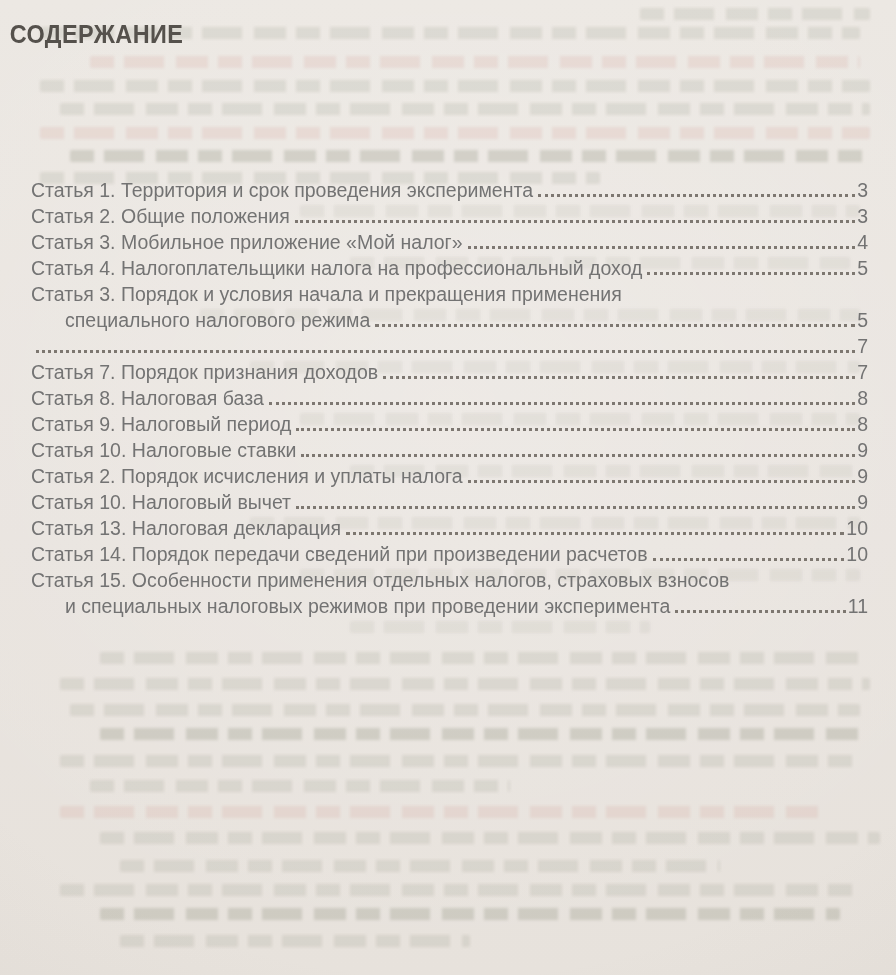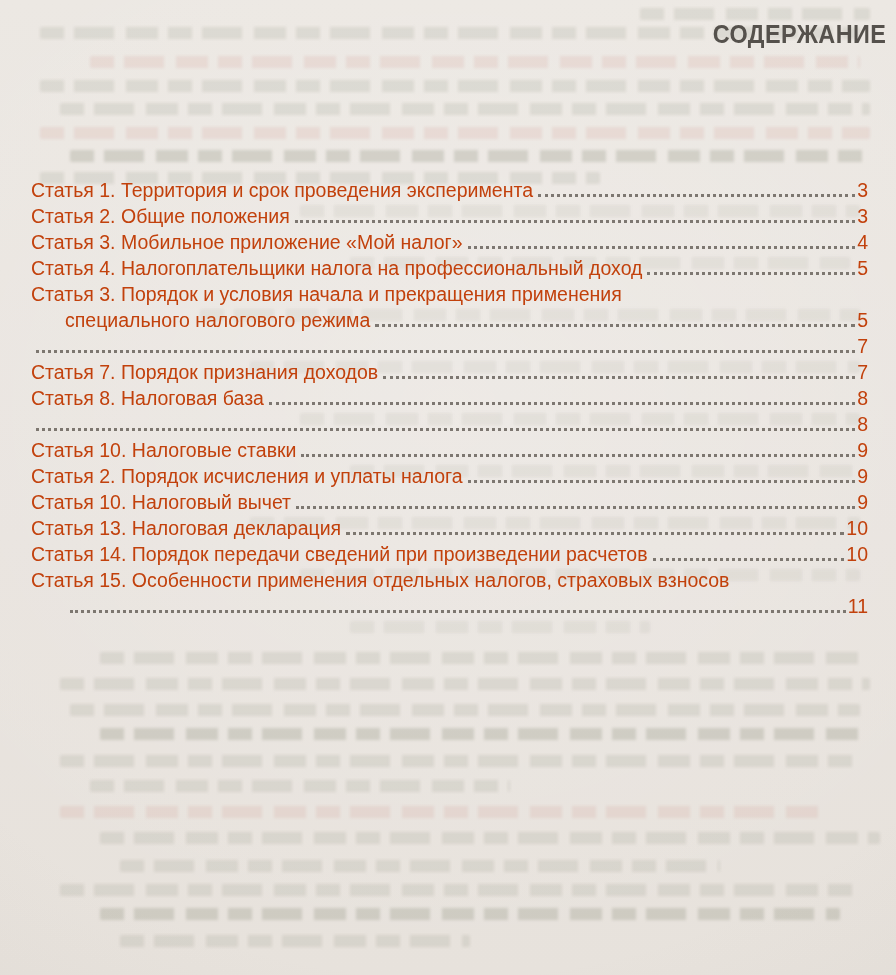--- a/index.html
+++ b/index.html
@@ -28,31 +28,31 @@
       currentColor 86px 118px, transparent 118px 128px);
   }
   .g  {color:rgba(128,130,110,0.15);}
   .g2 {color:rgba(128,130,110,0.09);}
   .p  {color:rgba(198,118,106,0.13);}
   .d  {color:rgba(112,116,94,0.21);}
 
   .content{position:relative;z-index:2;}
   .title{
     margin:0;padding-top:19px;height:28px;
-    text-align:right;
+    text-align:left;
     font-size:26px;font-weight:bold;color:#55514c;
     letter-spacing:.5px;
   }
   .title span{display:inline-block;transform:scaleX(.9);transform-origin:center;}
 
   .toc{
     margin-top:130px;
     padding:0 28px 0 31px;
     font-size:19.5px;line-height:26px;
-    color:#c2410c;
+    color:#737373;
   }
   .row{display:flex;align-items:flex-end;height:26px;}
   .row .t{white-space:nowrap;}
   .row.cont{padding-left:34px;justify-content:space-between;}
   .leader{
     flex:1 1 auto;min-width:12px;
     border-bottom:3px dotted #6a645d;
     margin:0 2px 0 5px;
     position:relative;top:-6px;
     opacity:.85;
@@ -144,20 +144,21 @@
       <span class="num">7</span>
     </div>
 
     <div class="row">
       <span class="t">Статья 8. Налоговая база</span>
       <span class="leader"></span>
       <span class="num">8</span>
     </div>
 
     <div class="row">
+      <span class="t">Статья 9. Налоговый период</span>
       <span class="leader"></span>
       <span class="num">8</span>
     </div>
 
     <div class="row">
       <span class="t">Статья 10. Налоговые ставки</span>
       <span class="leader"></span>
       <span class="num">9</span>
     </div>
 
@@ -182,19 +183,20 @@
     <div class="row">
       <span class="t">Статья 14. Порядок передачи сведений при произведении расчетов</span>
       <span class="leader"></span>
       <span class="num">10</span>
     </div>
 
     <div class="row">
       <span class="t">Статья 15. Особенности применения отдельных налогов, страховых взносов</span>
     </div>
     <div class="row cont">
+      <span class="t">и специальных налоговых режимов при проведении эксперимента</span>
       <span class="leader"></span>
       <span class="num">11</span>
     </div>
 
 
   </div>
 </div>
 
 </body></html>

